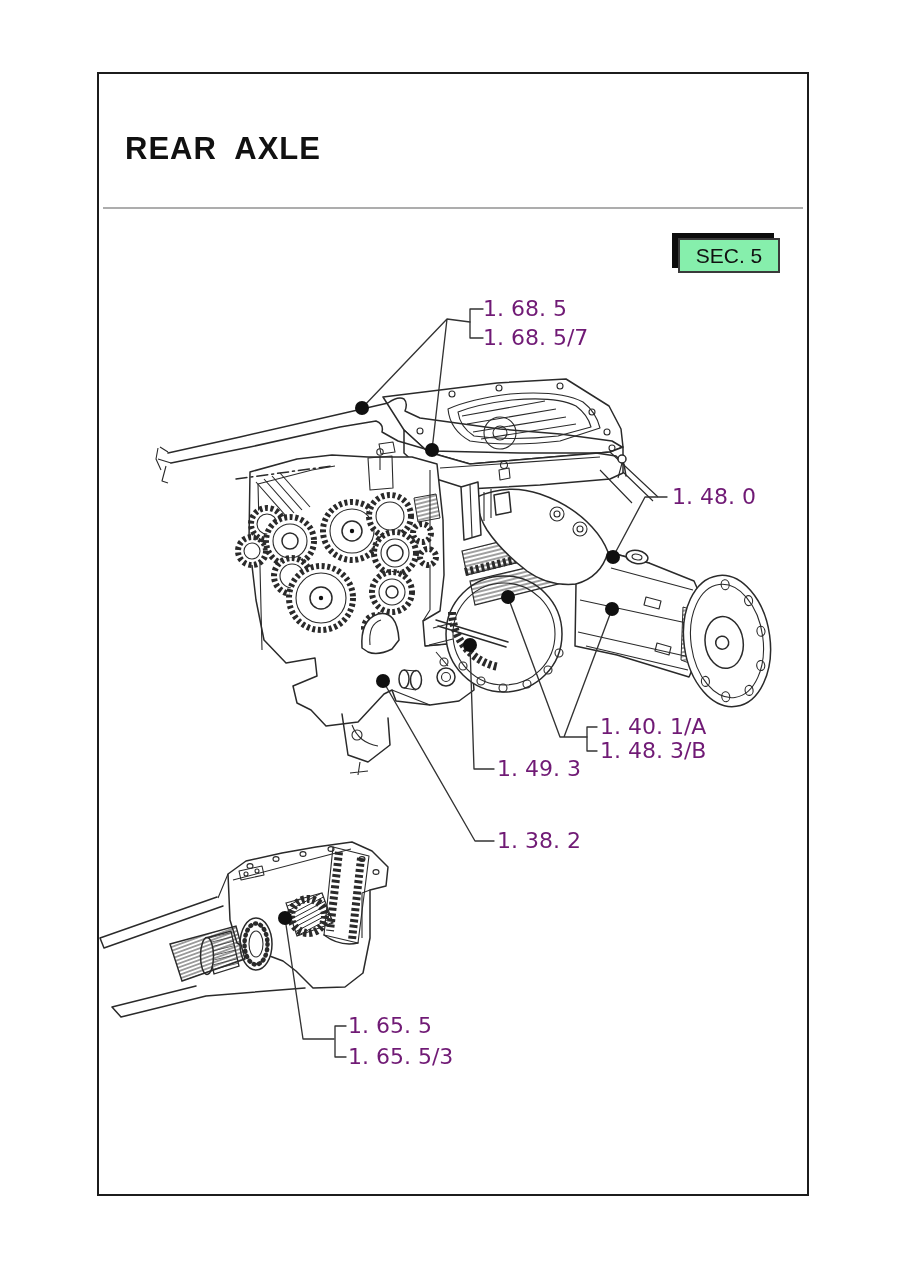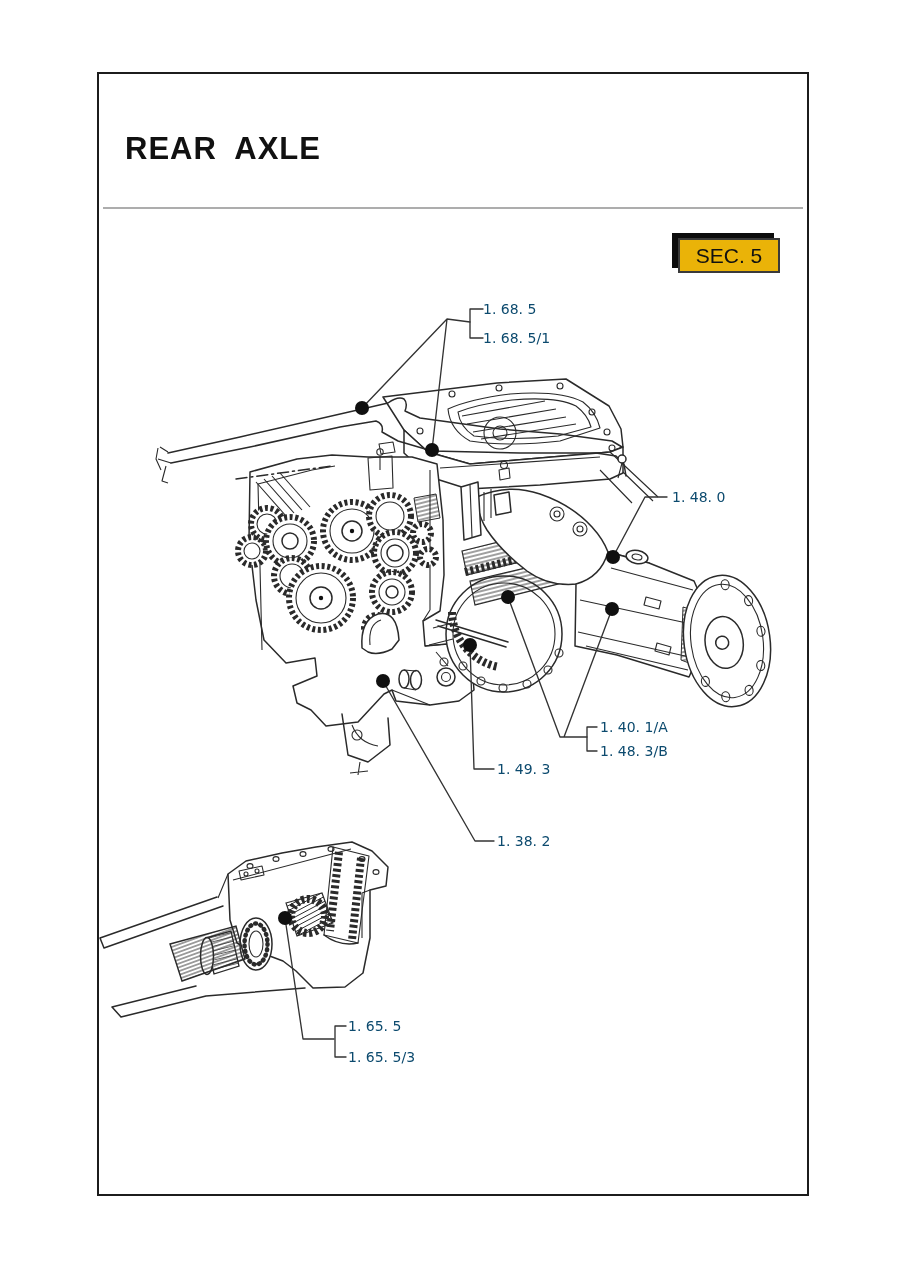--- a/index.html
+++ b/index.html
@@ -1,21 +1,21 @@
 <!DOCTYPE html>
 <html><head>
 <meta charset="utf-8">
 <style>
   html,body{margin:0;padding:0;background:#ffffff;}
   body{width:909px;height:1286px;position:relative;font-family:"Liberation Sans",sans-serif;overflow:hidden;}
   .page-border{position:absolute;left:97px;top:72px;width:712px;height:1124px;border:2px solid #1c1c1c;background:#ffffff;box-sizing:border-box;}
   .page-title{position:absolute;left:125px;top:131px;font-size:31px;font-weight:600;letter-spacing:1px;word-spacing:9px;color:#111;}
   .divider{position:absolute;left:103px;top:207px;width:700px;height:2px;background:#adadad;}
-  .sec-box{position:absolute;left:678px;top:238px;width:98px;height:31px;border:2px solid #3a3a3a;background:#eab308;box-shadow:-6px -5px 0 0 #0d0d0d;text-align:center;line-height:31px;font-size:21px;color:#111;}
-  .callout{position:absolute;font-family:"DejaVu Sans",sans-serif;font-size:14px;color:#0c4a6e;white-space:pre;line-height:20px;}
+  .sec-box{position:absolute;left:678px;top:238px;width:98px;height:31px;border:2px solid #3a3a3a;background:#86efac;box-shadow:-6px -5px 0 0 #0d0d0d;text-align:center;line-height:31px;font-size:21px;color:#111;}
+  .callout{position:absolute;font-family:"DejaVu Sans",sans-serif;font-size:22px;color:#701a75;white-space:pre;line-height:20px;}
   svg{position:absolute;left:0;top:0;}
   .ln{fill:none;stroke:#2a2a2a;stroke-width:1.5;stroke-linejoin:round;stroke-linecap:round;}
   .th{fill:none;stroke:#2a2a2a;stroke-width:1.1;stroke-linejoin:round;}
   .fw{fill:#ffffff;stroke:#2a2a2a;stroke-width:1.5;stroke-linejoin:round;}
   .g{fill:#ffffff;stroke:#2a2a2a;stroke-width:6;stroke-dasharray:3 2.6;}
   .ts{fill:none;stroke:#2a2a2a;stroke-width:8;stroke-dasharray:3 2.6;}
   .cl{fill:none;stroke:#333;stroke-width:1.35;stroke-linejoin:round;stroke-linecap:round;}
   .dot{fill:#101010;stroke:none;}
 </style>
 </head>
@@ -256,20 +256,20 @@
     <circle class="dot" cx="613" cy="557" r="7"></circle>
     <circle class="dot" cx="508" cy="597" r="7"></circle>
     <circle class="dot" cx="612" cy="609" r="7"></circle>
     <circle class="dot" cx="470" cy="645" r="7"></circle>
     <circle class="dot" cx="383" cy="681" r="7"></circle>
     <circle class="dot" cx="285" cy="918" r="7"></circle>
   </g>
 </svg>
 
 <div class="callout" style="left:483px;top:299px;">1. 68. 5</div>
-<div class="callout" style="left:483px;top:328px;">1. 68. 5/1</div>
+<div class="callout" style="left:483px;top:328px;">1. 68. 5/7</div>
 <div class="callout" style="left:672px;top:487px;">1. 48. 0</div>
 <div class="callout" style="left:600px;top:717px;">1. 40. 1/A</div>
 <div class="callout" style="left:600px;top:741px;">1. 48. 3/B</div>
 <div class="callout" style="left:497px;top:759px;">1. 49. 3</div>
 <div class="callout" style="left:497px;top:831px;">1. 38. 2</div>
 <div class="callout" style="left:348px;top:1016px;">1. 65. 5</div>
 <div class="callout" style="left:348px;top:1047px;">1. 65. 5/3</div>
 
 </body></html>

